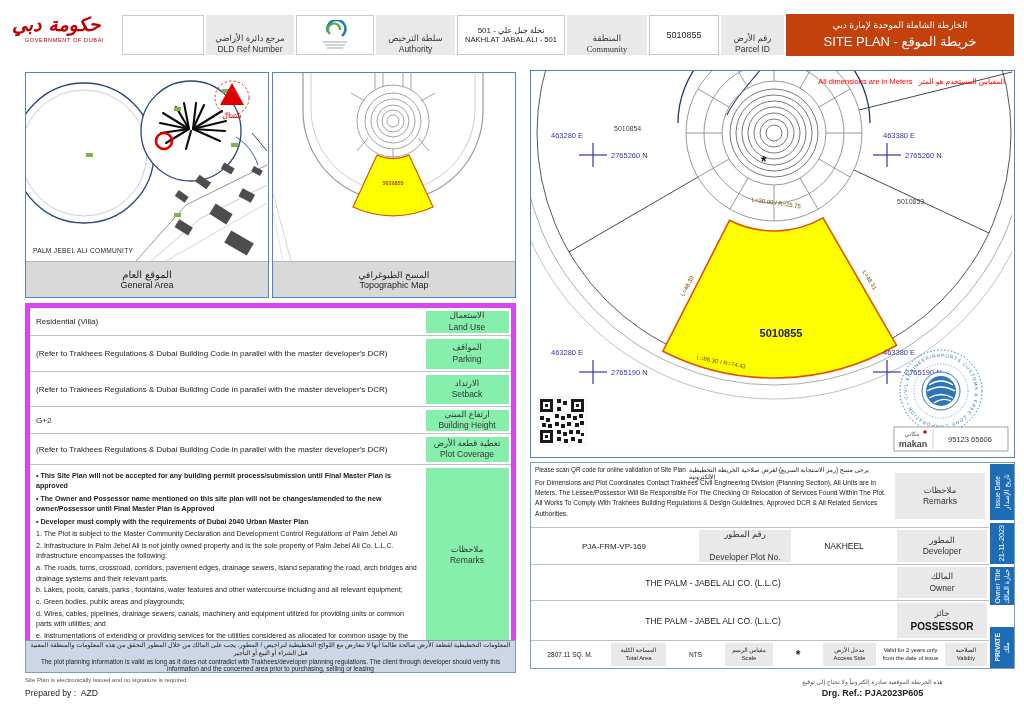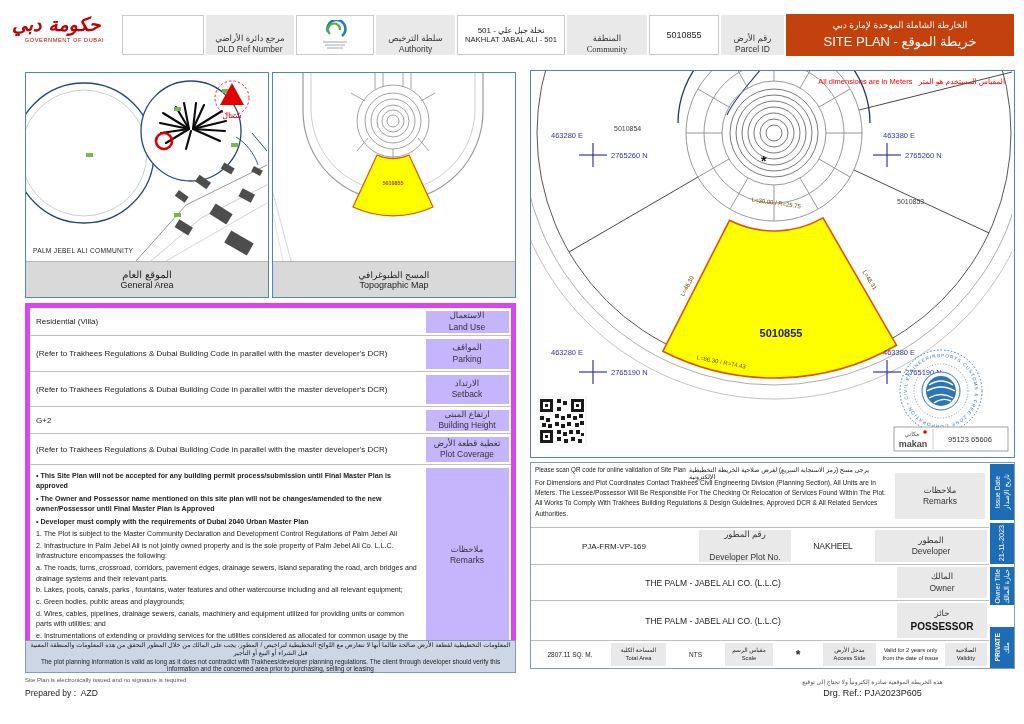--- a/index.html
+++ b/index.html
@@ -11,21 +11,21 @@
   .wcell{background:#fff;border:1px solid #c9c9c9;box-sizing:border-box;text-align:center;}
   .hdr-ar{font-size:8.5px;color:#333;direction:rtl;}
   .hdr-en{font-size:8.5px;color:#333;}
   .bluebox{background:#c2410c;color:#fff;}
   .mapbox{border:1.4px solid #4f86c0;box-sizing:border-box;background:#fff;}
   .caption{background:#d9d9d9;border-top:1px solid #b5b5b5;}
   .dtable{border:5px solid #d946ef;box-sizing:border-box;background:#fff;}
   .drow{display:flex;border-bottom:1px solid #c0c0c0;box-sizing:border-box;}
   .dval{flex:1;font-size:8px;color:#222;display:flex;align-items:center;padding:2px 6px;box-sizing:border-box;}
   .dlab{width:88px;box-sizing:border-box;padding:1px;display:flex;}
-  .dlab-in{flex:1;margin:1.5px;background:#c4b5fd;display:flex;flex-direction:column;align-items:center;justify-content:center;line-height:1.35;}
+  .dlab-in{flex:1;margin:1.5px;background:#86efac;display:flex;flex-direction:column;align-items:center;justify-content:center;line-height:1.35;}
   .rb{font-weight:bold;margin:2.5px 0;line-height:1.45;}
   .rn{margin:1.5px 0;line-height:1.45;}
   .itable{border:1px solid #7f9db9;box-sizing:border-box;background:#fff;}
   .vseg{background:#1e6db4;color:#fff;display:flex;align-items:center;justify-content:center;gap:1px;}
   .vtxt{writing-mode:vertical-rl;transform:rotate(180deg);font-size:6.8px;line-height:1.15;}
   .glab{background:#e9e9e9;display:flex;flex-direction:column;align-items:center;justify-content:center;line-height:1.3;margin:2px;}
   svg{display:block;font-family:"Liberation Sans",sans-serif;}
   .small-ar{direction:rtl;}
 </style>
 </head>
@@ -412,21 +412,21 @@
       </div>
     </div>
 
     <div class="abs" style="left:0;top:65px;width:458px;height:36px;border-bottom:1px solid #c0c0c0;display:flex;align-items:stretch;">
       <div style="width:166px;display:flex;align-items:center;justify-content:center;font-size:8px;">PJA-FRM-VP-169</div>
       <div class="glab" style="width:92px;gap:12px;">
         <span class="hdr-ar">رقم المطور</span>
         <span class="hdr-en">Developer Plot No.</span>
       </div>
       <div style="flex:1;display:flex;align-items:center;justify-content:center;font-size:8.5px;">NAKHEEL</div>
-      <div class="glab" style="width:112px;">
+      <div class="glab" style="width:90px;">
         <span class="hdr-ar">المطور</span>
         <span class="hdr-en">Developer</span>
       </div>
     </div>
 
     <div class="abs" style="left:0;top:102px;width:458px;height:35px;border-bottom:1px solid #c0c0c0;display:flex;align-items:stretch;">
       <div style="flex:1;display:flex;align-items:center;justify-content:center;font-size:8.5px;">THE PALM - JABEL ALI CO. (L.L.C)</div>
       <div class="glab" style="width:90px;">
         <span class="hdr-ar">المالك</span>
         <span class="hdr-en">Owner</span>
@@ -476,16 +476,16 @@
       <span class="vtxt">حيازة المالك</span>
     </div>
     <div class="abs vseg" style="left:459px;top:164px;width:24px;height:41px;">
       <span class="vtxt" style="font-weight:bold;">PRIVATE</span>
       <span class="vtxt">ملك</span>
     </div>
   </div>
 
   <div class="abs" style="left:730px;top:678px;width:285px;text-align:center;">
     <div class="small-ar" style="font-size:6px;color:#555;">هذه الخريطة الموقعية صادرة إلكترونياً ولا تحتاج إلى توقيع</div>
-    <div style="font-size:9px;color:#222;font-weight:normal;margin-top:3px;">Drg. Ref.: PJA2023P605</div>
+    <div style="font-size:9px;color:#222;font-weight:bold;margin-top:3px;">Drg. Ref.: PJA2023P605</div>
   </div>
 
 </div>
 
 </body></html>

